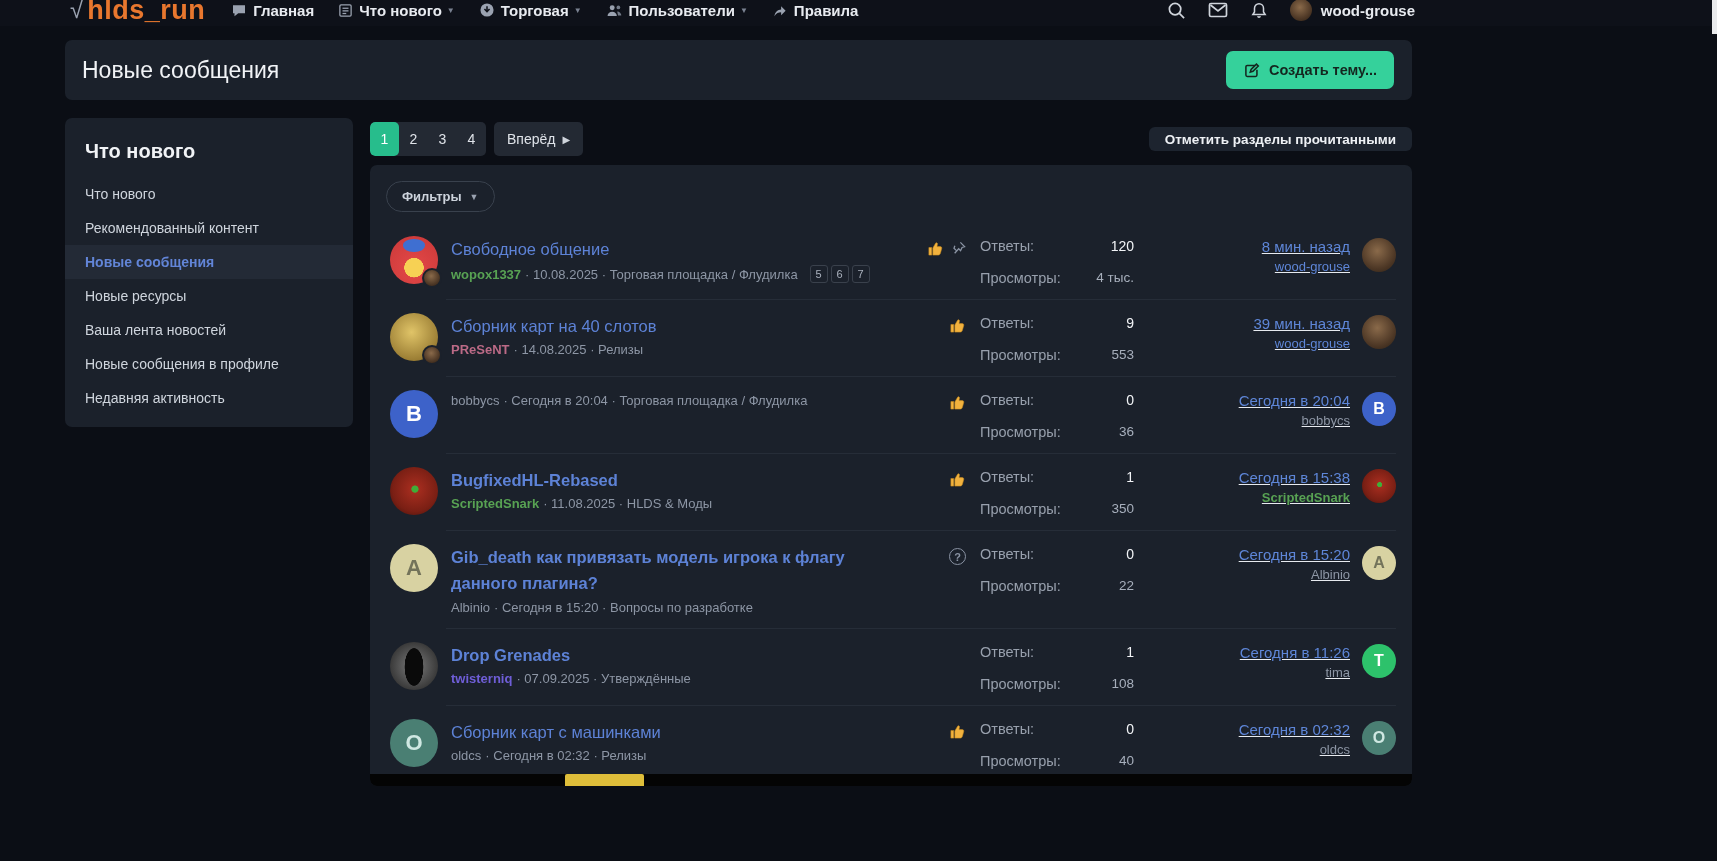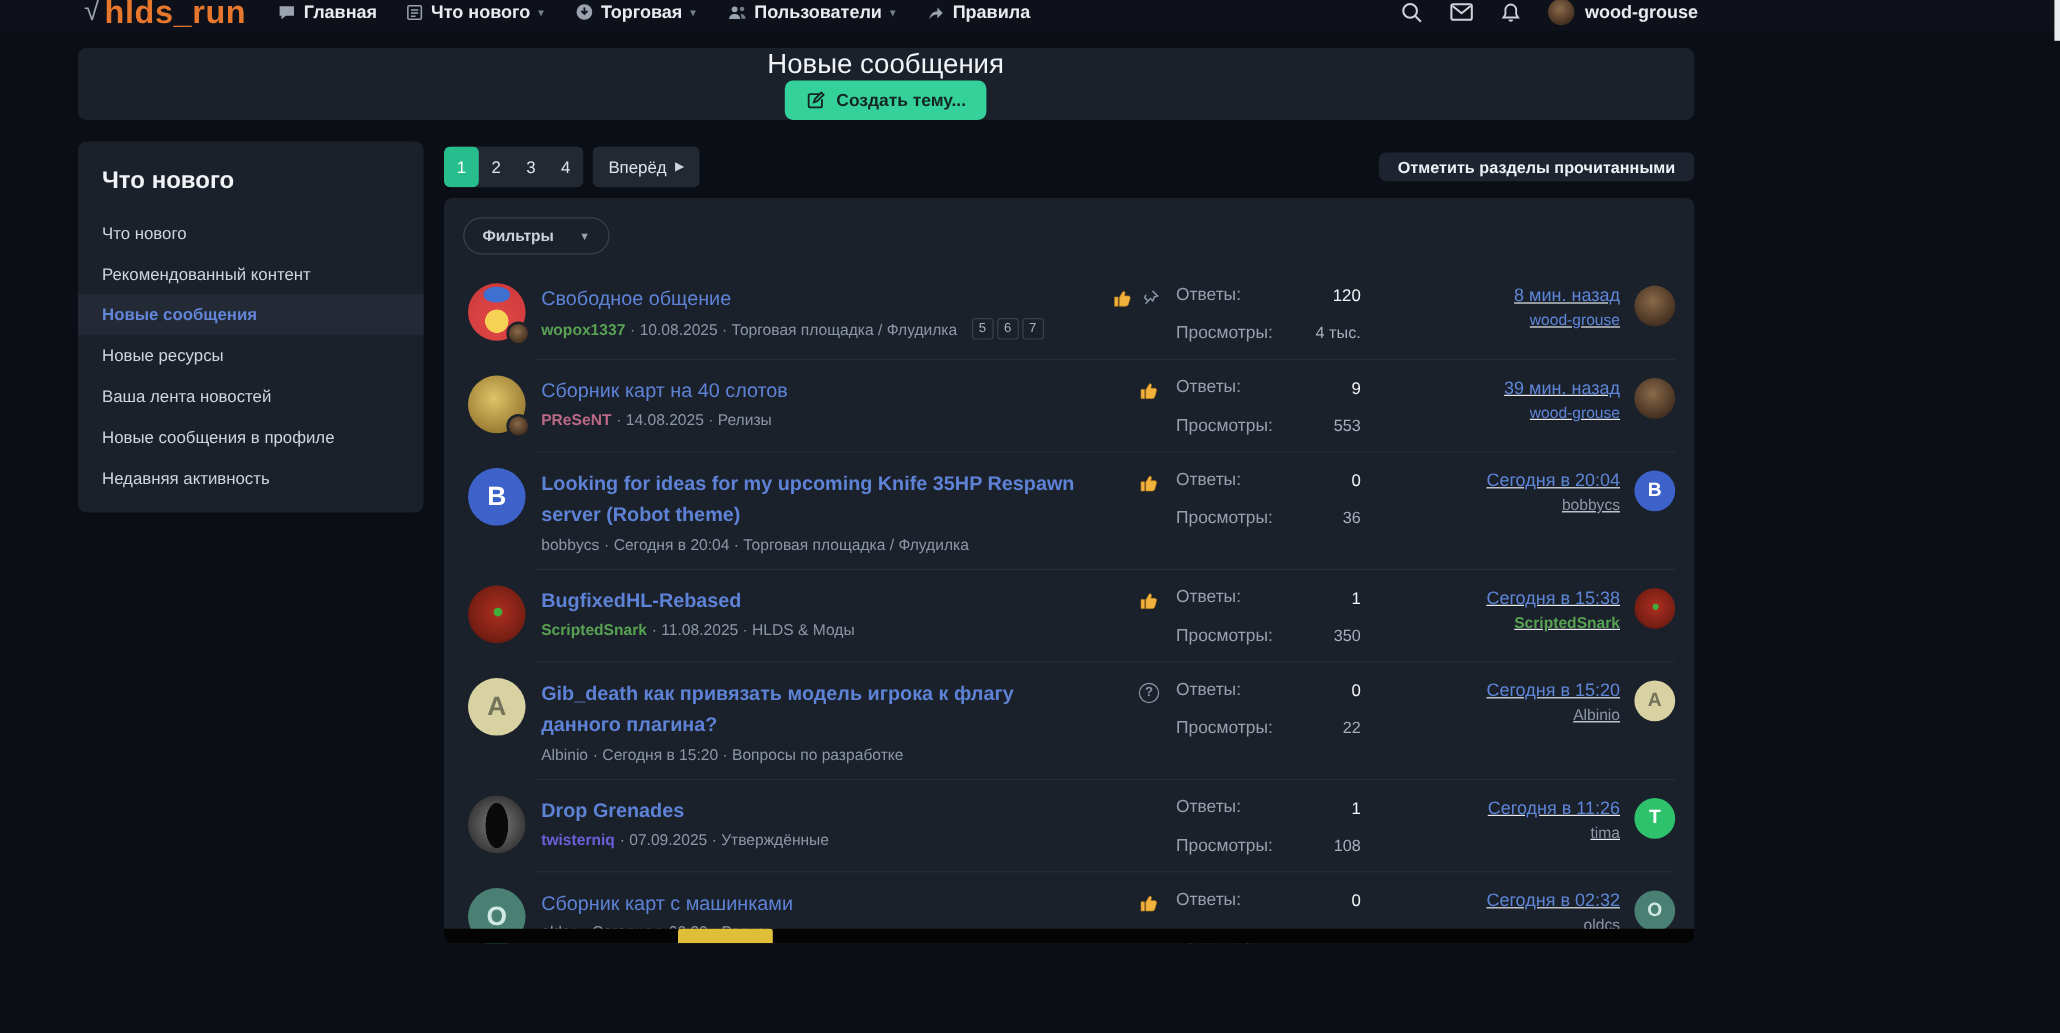--- a/index.html
+++ b/index.html
@@ -20,41 +20,41 @@
   .nav-menu { display:flex; align-items:flex-start; gap:24px; }
   .nav-item { display:flex; align-items:center; gap:6px; cursor:pointer; }
   .nav-item .lbl { font-size:15px; font-weight:600; color:#e8ebf0; }
   .nav-item .chev { color:#7a8291; font-size:9px; margin-left:-1px; }
   .nav-right { display:flex; align-items:center; gap:22px; }
   .nav-ico { display:inline-flex; align-items:center; }
   .nav-user { display:flex; align-items:center; gap:9px; cursor:pointer; }
   .nav-user .uname { font-size:15px; font-weight:600; }
   .scroll-sliver { position:absolute; right:0; top:0; width:5px; height:34px; background:#e9eaec; }
   
-  .card { position:absolute; background:#1b212b; border-radius:7px;flex-direction:column; }
+  .card { position:absolute; background:#1b212b; border-radius:7px; }
   .header-card { left:65px; top:40px; width:1347px; height:60px; display:flex; align-items:center; justify-content:space-between; padding:0 18px 0 17px; }
   .page-title { font-size:23px; font-weight:400; color:#f1f3f6; }
   .create-btn { display:flex; align-items:center; gap:9px; background:#35d19b; color:#14261f; border:none; border-radius:7px; height:38px; padding:0 17px; font-size:14.5px; font-weight:bold; cursor:pointer; font-family:inherit; }
   
   .sidebar { left:65px; top:118px; width:288px; padding:14px 0 12px; }
   .side-heading { font-size:20px; font-weight:bold; color:#f1f3f6; padding:8px 20px 14px; }
   .side-item { font-size:14px; color:#cfd5dd; padding:9px 20px; cursor:pointer; }
   .side-item.active { background:#232a36; color:#6285d8; font-weight:bold; }
   
   .toolbar { position:absolute; left:370px; top:121px; width:1042px; height:36px; display:flex; justify-content:space-between; align-items:center; }
   .pg-wrap { display:flex; align-items:center; gap:8px; }
   .pg-group { display:flex; background:#232933; border-radius:5px; overflow:hidden; }
   .pg-btn { width:29px; height:34px; display:flex; align-items:center; justify-content:center; font-size:14px; color:#dfe3e9; cursor:pointer; }
   .pg-btn.active { background:#27bd8c; color:#ffffff; border-radius:5px; }
   .pg-next { display:flex; align-items:center; gap:7px; background:#232933; border-radius:5px; height:34px; padding:0 13px; font-size:14px; color:#dfe3e9; cursor:pointer; }
   .pg-next .tri { font-size:10px; color:#cfd4db; }
   .mark-read-btn { background:#1d242f; border:none; border-radius:6px; height:24px; padding:0 16px; color:#eef1f5; font-size:13.5px; font-weight:bold; cursor:pointer; font-family:inherit; }
   
   .list-card { left:370px; top:165px; width:1042px; height:621px; overflow:hidden; padding:16px 16px 0; }
-  .filters-btn { display:inline-flex; align-items:center; gap:21px; border:1px solid #39414d; border-radius:17px; background:transparent; height:31px; padding:0 15px; color:#ccd2db; font-size:13px; font-weight:bold; cursor:pointer; font-family:inherit; }
+  .filters-btn { display:inline-flex; align-items:center; gap:8px; border:1px solid #39414d; border-radius:17px; background:transparent; height:31px; padding:0 15px; color:#ccd2db; font-size:13px; font-weight:bold; cursor:pointer; font-family:inherit; }
   .filters-btn .chev { font-size:9px; color:#9aa2b0; }
   .rows { margin-top:10px; }
   .t-row { display:flex; align-items:flex-start; padding:14px 0 13px 4px; position:relative; }
   .t-row + .t-row::before { content:''; position:absolute; top:0; left:60px; right:0; height:1px; background:#262d38; }
   .t-av-cell { position:relative; width:48px; height:48px; flex:none; cursor:pointer; }
   .av { border-radius:50%; display:flex; align-items:center; justify-content:center; font-weight:bold; position:relative; overflow:hidden; }
   .av-48 { width:48px; height:48px; font-size:22px; }
   .av-34 { width:34px; height:34px; font-size:16px; }
   .av-20 { width:20px; height:20px; }
   .av-overlay { position:absolute; right:-4px; bottom:-4px; border:2px solid #1b212b; }
@@ -318,21 +318,20 @@
     <div class="t-last-av">
           <div class="av av-34 av-grouse"></div>
         </div>
   </div>
 
   <div class="t-row">
     <div class="t-av-cell">
           <div class="av av-48" style="background: rgb(61, 98, 201); color: rgb(255, 255, 255);">B</div>
         </div>
     <div class="t-main">
-      <div class="t-title unread">Looking for ideas for my upcoming Knife 35HP Respawn server (Robot theme)</div>
       <div class="t-meta">
         <span class="t-author plain" style="color: rgb(141, 150, 165);">bobbycs</span>
         <span class="t-rest"> · Сегодня в 20:04 · Торговая площадка / Флудилка</span>
 
       </div>
     </div>
     <div class="t-icons">
           <span>
             <svg width="17" height="17" viewBox="0 0 18 18">
               <path fill="#f2b23e" stroke="#c78a1e" stroke-width="0.6" d="M2 8h3v8H2z M6.2 16V8.4l2.9-4.9c.6-1 2.2-.4 2 .8L10.6 7h3.5c1 0 1.8 1 1.5 2l-1.4 5c-.3 1.2-1.1 2-2.3 2z"></path>

